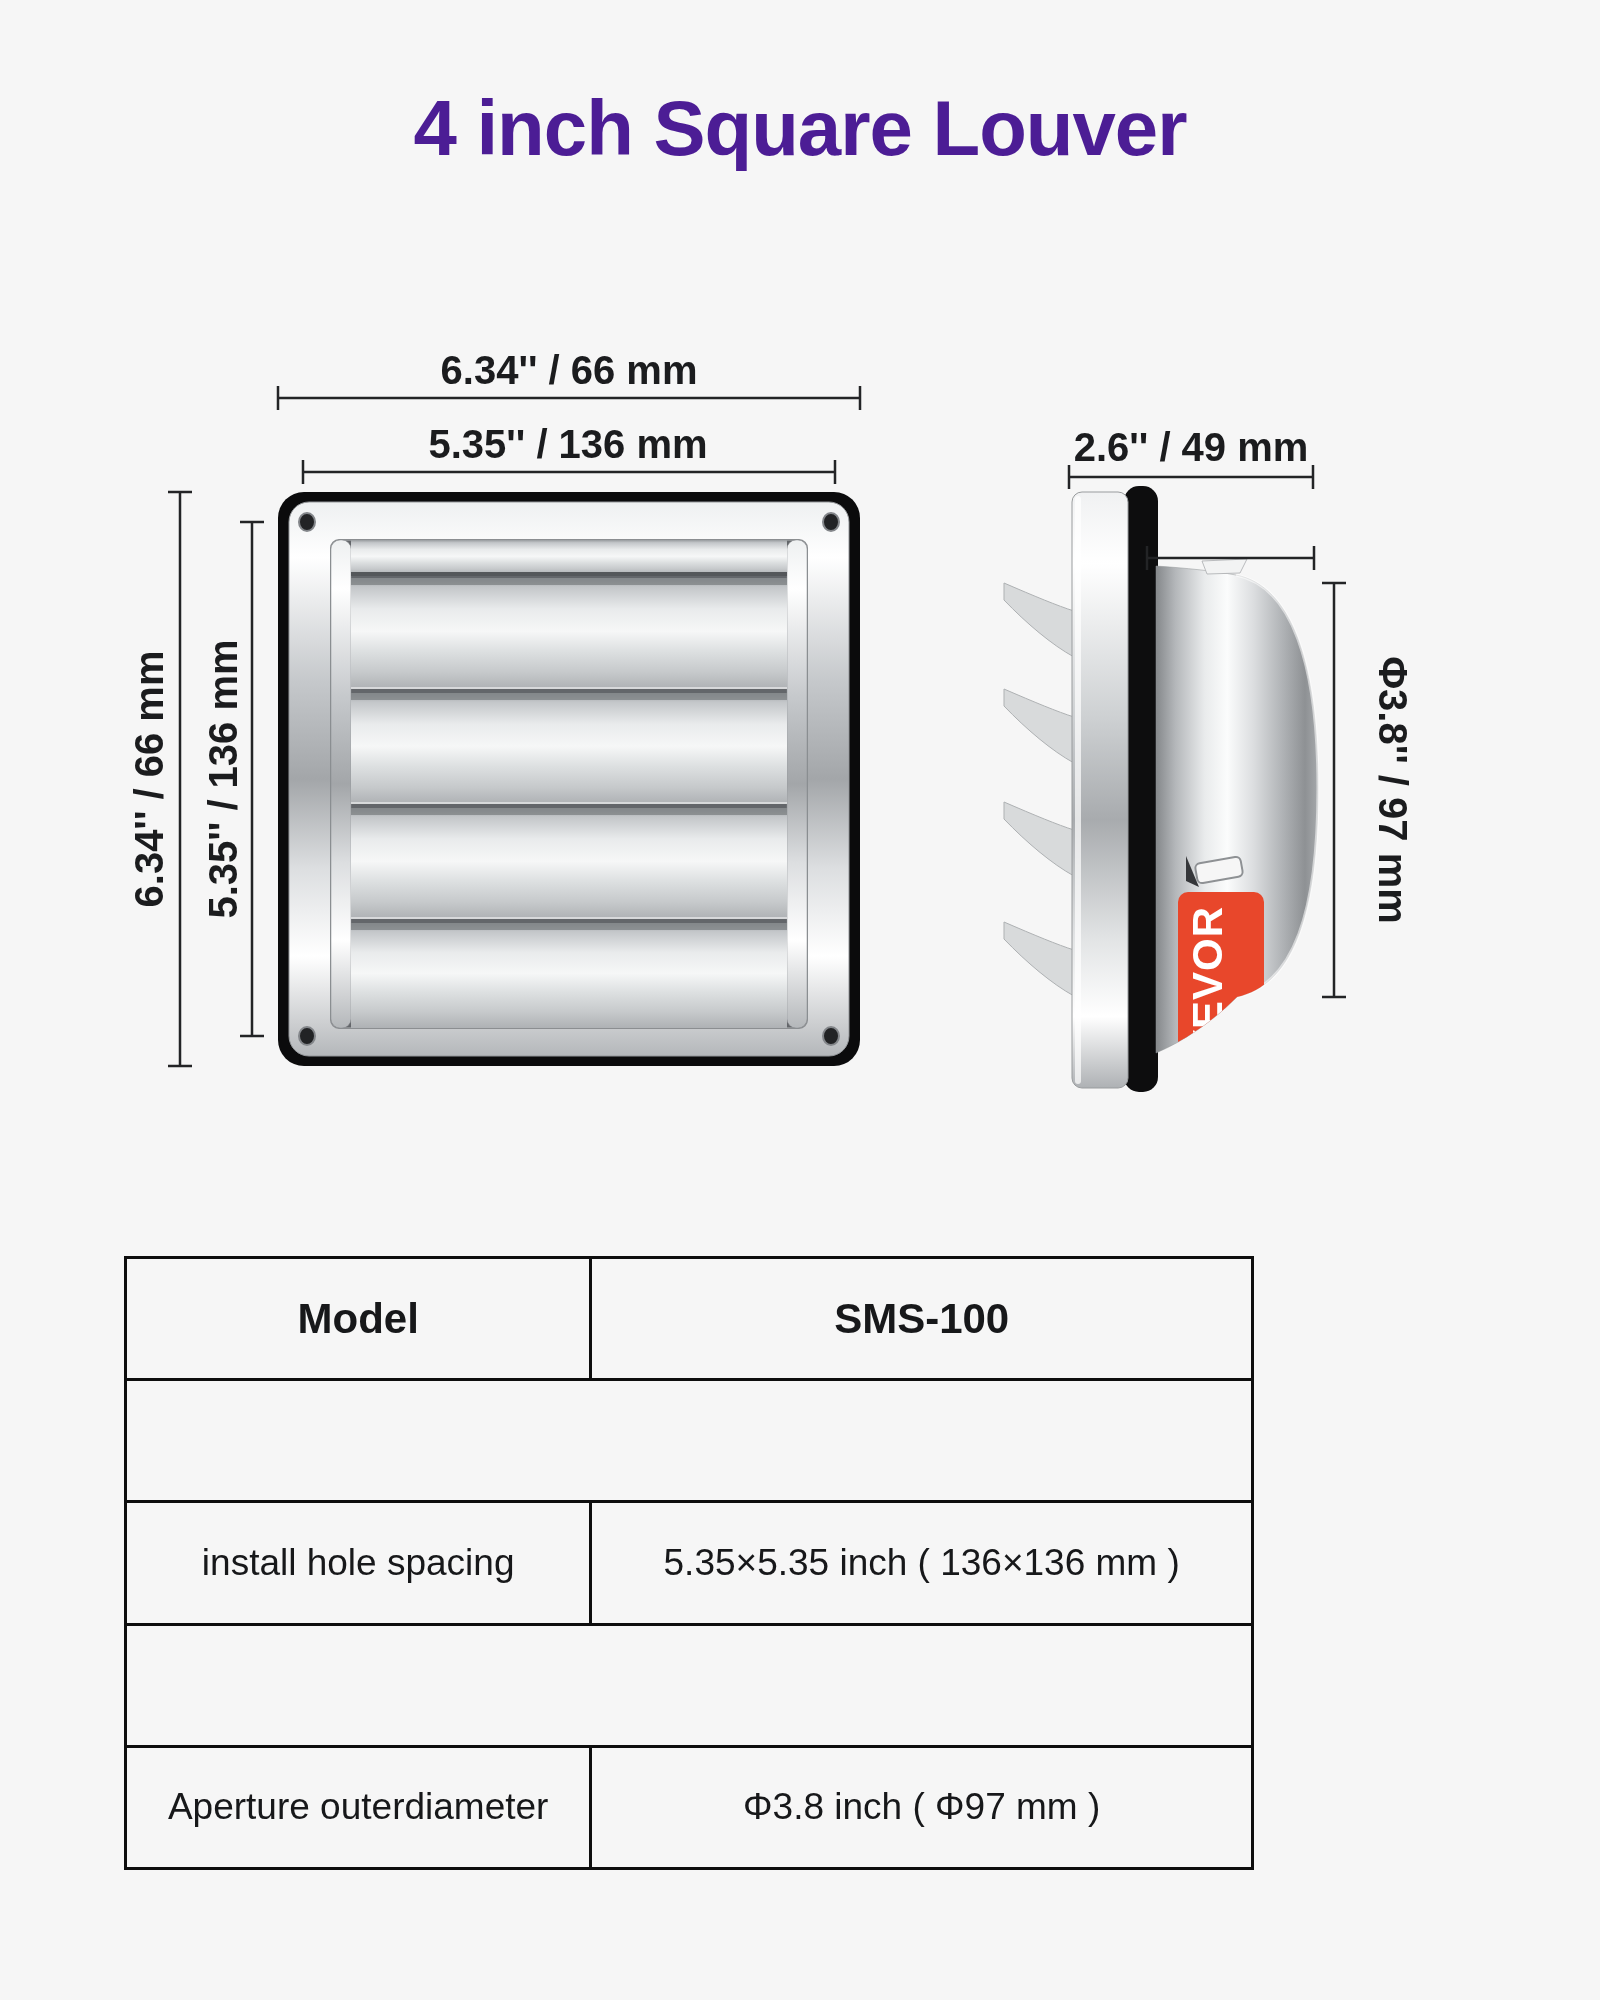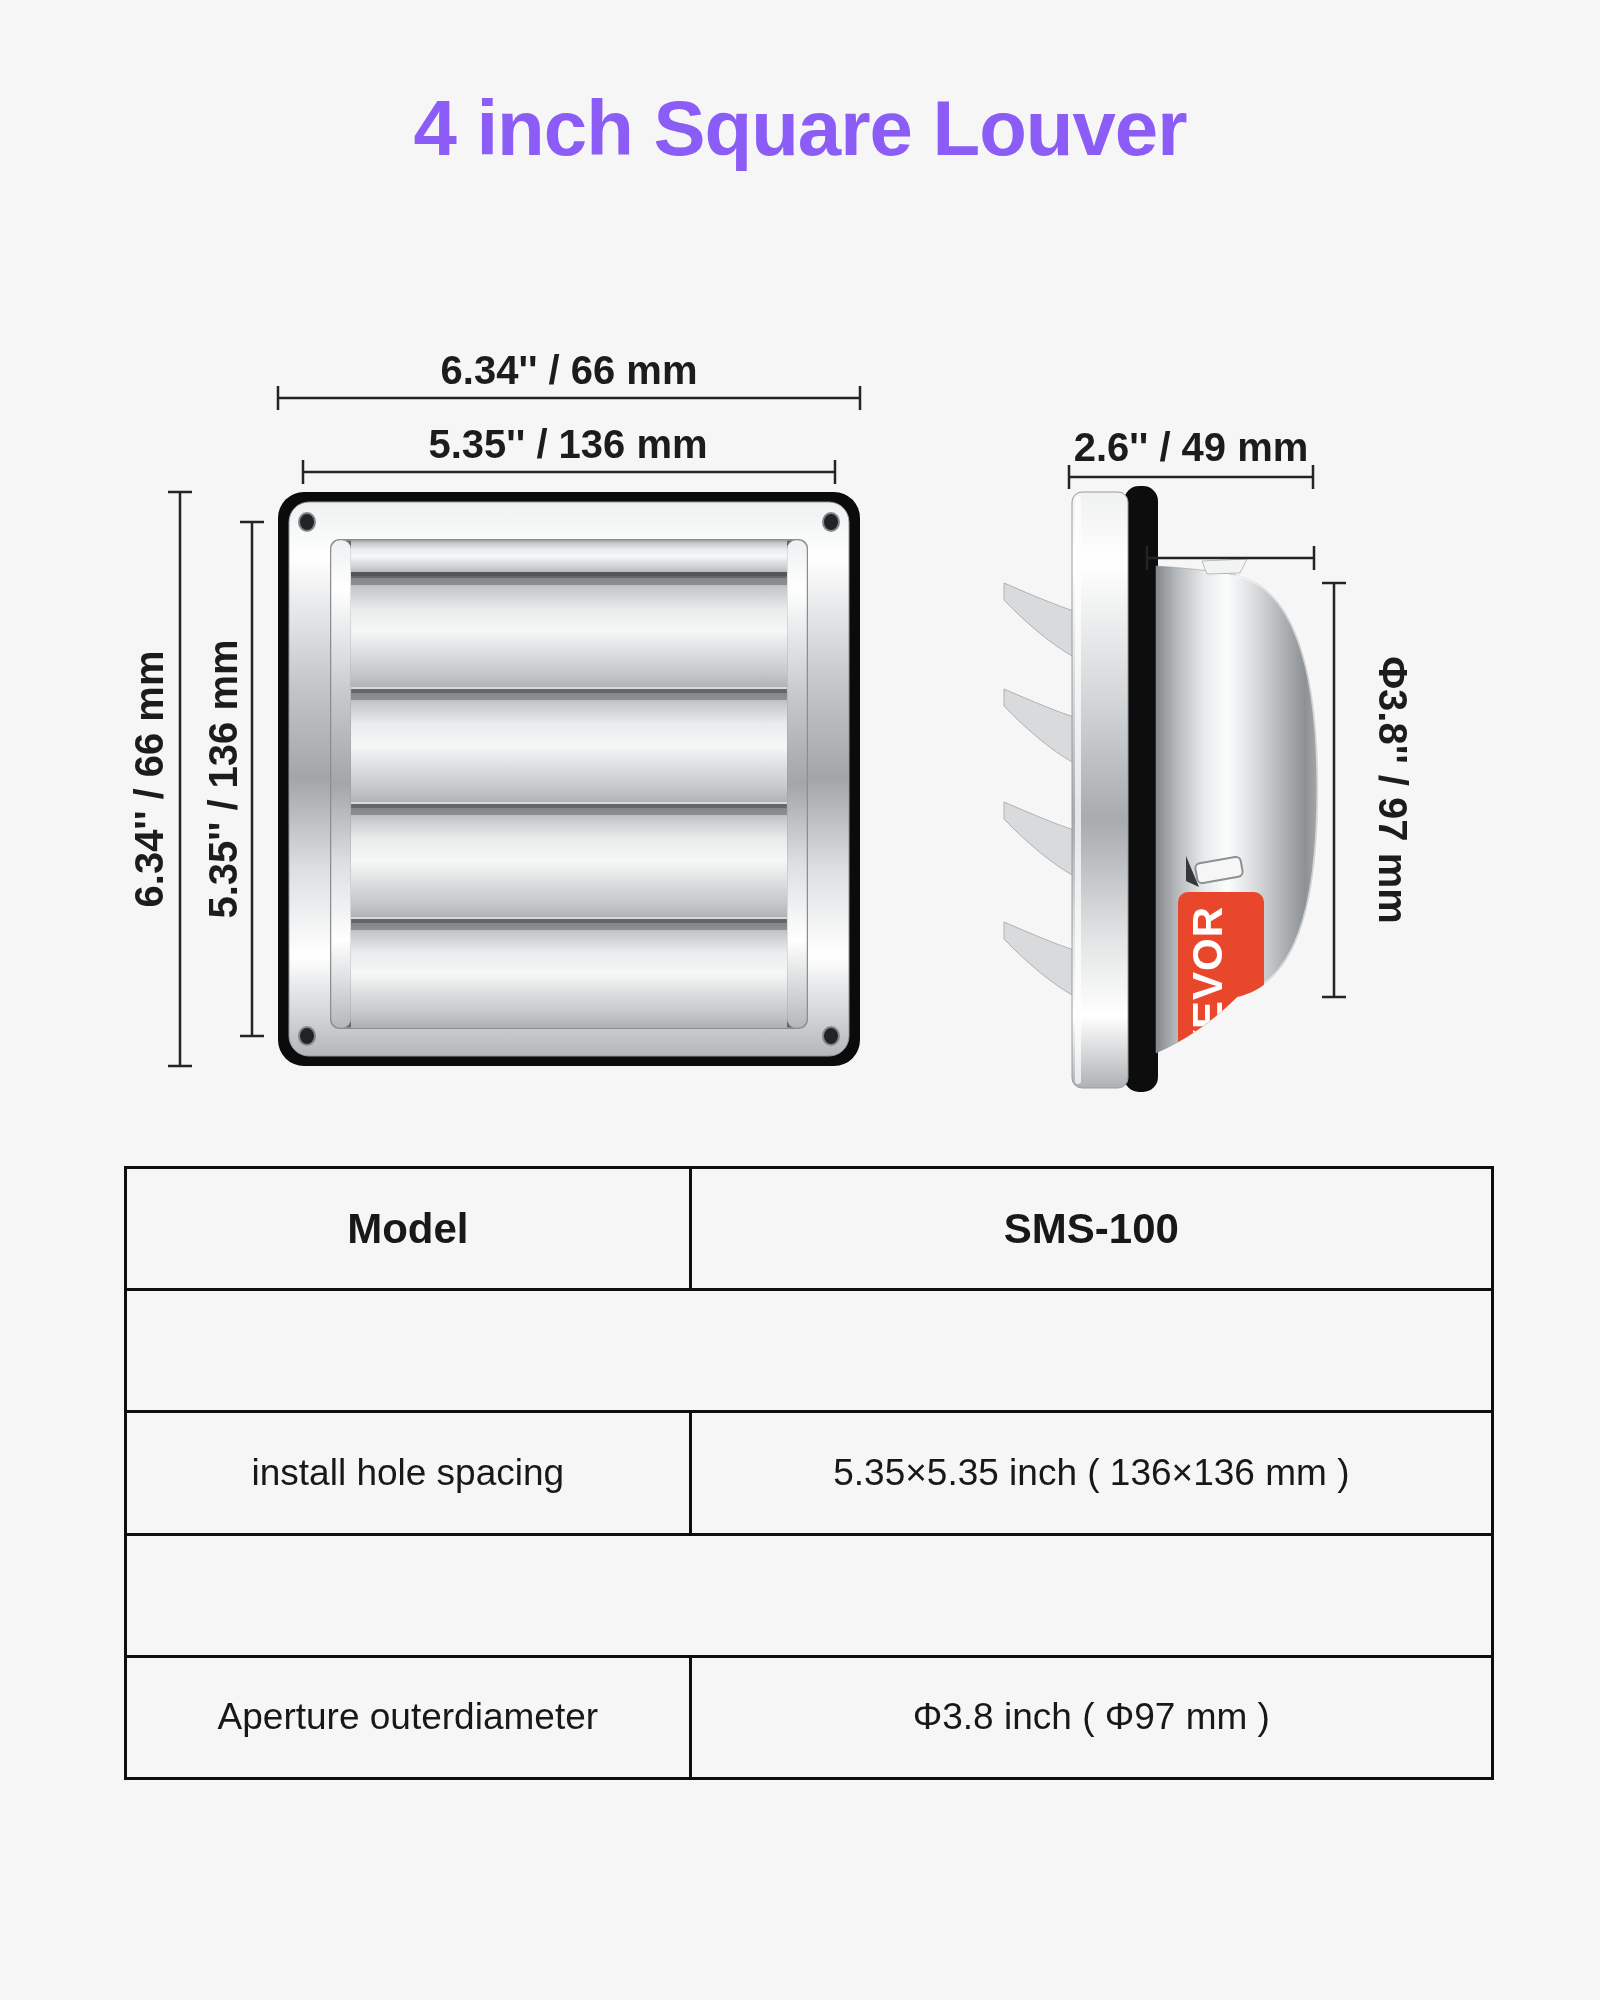--- a/index.html
+++ b/index.html
@@ -3,31 +3,31 @@
 <meta charset="utf-8">
 <style>
   html,body{margin:0;padding:0;}
   body{background:#e9e9e9;}
   .canvas{
     position:relative;width:1600px;height:2000px;background:#f6f6f6;
     font-family:"Liberation Sans",sans-serif;color:#17181a;overflow:hidden;
   }
   .page-title{
     position:absolute;left:800px;top:128px;transform:translate(-50%,-50%);
-    font-size:78px;font-weight:700;letter-spacing:-1px;color:#8b5cf6;white-space:nowrap;
+    font-size:78px;font-weight:700;letter-spacing:-1px;color:#4c1d95;white-space:nowrap;
   }
   .dim{
     position:absolute;transform:translate(-50%,-50%);
     font-size:40px;font-weight:600;color:#1b1c1e;white-space:nowrap;
   }
   .dim.rot-ccw{transform:translate(-50%,-50%) rotate(-90deg);}
   .dim.rot-cw{transform:translate(-50%,-50%) rotate(90deg);}
   .drawing{position:absolute;left:0;top:0;width:1600px;height:2000px;}
   .spec-table{
-    position:absolute;left:124px;top:1166px;width:1370px;height:614px;
+    position:absolute;left:124px;top:1256px;width:1130px;height:614px;
     border:3px solid #0e0e0e;display:flex;flex-direction:column;box-sizing:border-box;
   }
   .spec-row{flex:1;display:flex;border-top:3px solid #0e0e0e;min-height:0;}
   .spec-row:first-child{border-top:none;}
   .cell{display:flex;align-items:center;justify-content:center;
     font-size:37px;font-weight:400;white-space:nowrap;}
   .cell.label{width:41.4%;border-right:3px solid #0e0e0e;box-sizing:border-box;}
   .cell.value{flex:1;}
   .spec-row.header .cell{font-size:42px;font-weight:700;}
 </style>

